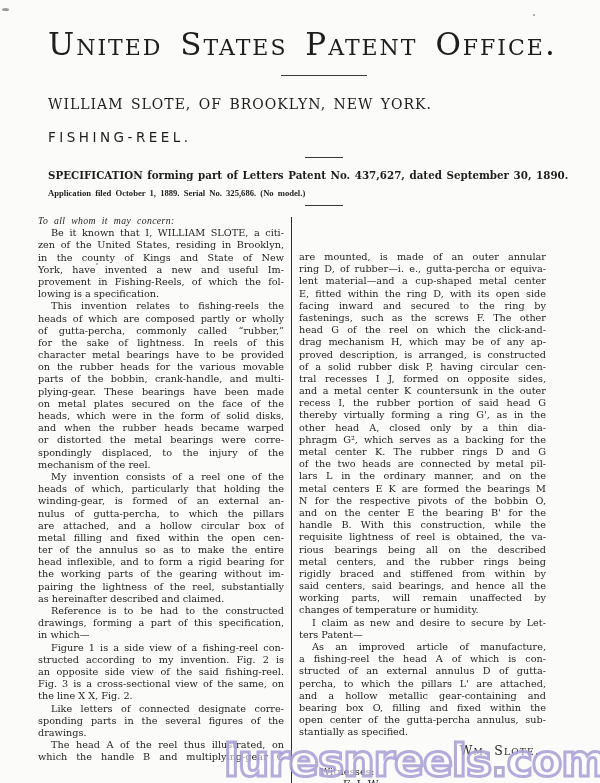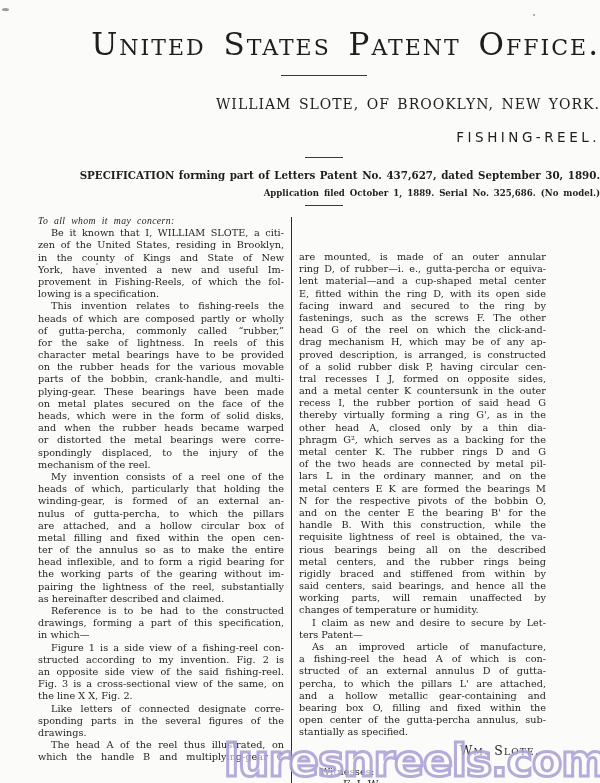--- a/index.html
+++ b/index.html
@@ -5,21 +5,21 @@
   html,body{margin:0;padding:0;}
   .page{
     position:relative;
     width:600px;height:783px;
     background:#fbfbf9;
     color:#1e1e1e;
     font-family:"DejaVu Serif", serif;
     overflow:hidden;
   }
   
-  .hdr{ text-align:right;padding-left:48px; }
+  .hdr{ text-align:left;padding-left:48px; }
   .office-title{
     margin:26px 0 0 0;
     font-size:31px;
     font-weight:normal;
     font-variant:small-caps;
     letter-spacing:2px;
     word-spacing:6px;
   }
   .rule{ height:1px; background:#3a3a3a; margin-left:auto; margin-right:auto; }
   .rule-a{ width:86px; margin-top:13px; }
@@ -42,20 +42,21 @@
     margin-top:11px;
     font-weight:bold;
     font-size:10.3px;
     word-spacing:1px;
   }
   .app-line{
     margin-top:7px;
     font-weight:bold;
     font-size:8.6px;
     word-spacing:2px;
+    font-family:Liberation Serif, serif;
   }
   
   .columns{
     display:flex;
     margin:9px 0 0 38px;
   }
   .col{ width:246px; }
   .col.right{ width:247px;margin-top:36px; }
   .col-divider{
     width:1px;

